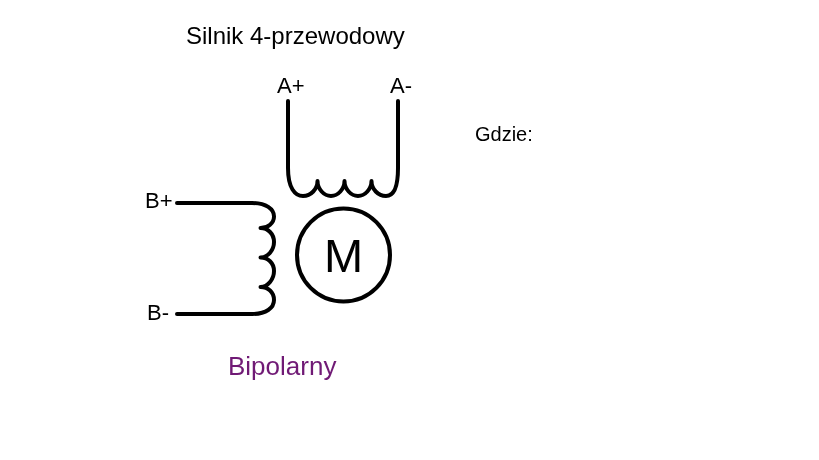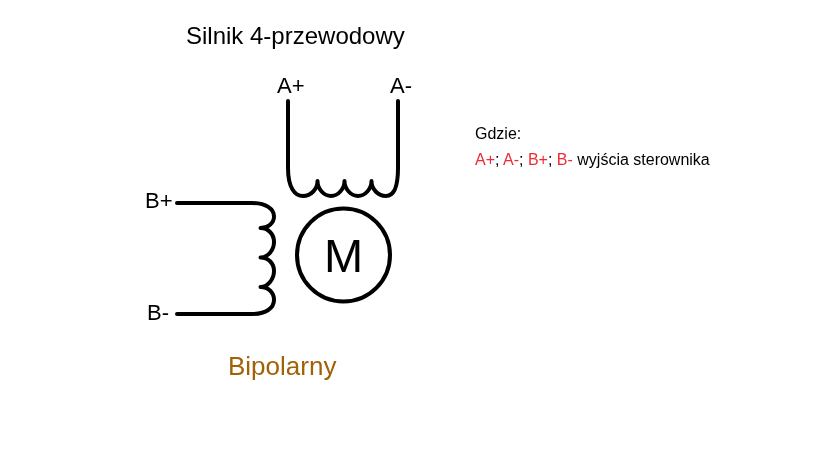--- a/index.html
+++ b/index.html
@@ -56,28 +56,28 @@
     justify-content: center;
     font-size: 47px;
     font-weight: 400;
     color: #000000;
   }
   .type-label {
     position: absolute;
     left: 228px; top: 352px;
     font-size: 26px;
     line-height: 1.1;
-    color: #a16207;
+    color: #701a75;
     white-space: nowrap;
     text-align: center;
   }
   .legend {
     position: absolute;
     left: 475px; top: 121px;
-    font-size: 16px;
+    font-size: 20px;
     line-height: 26px;
     color: #000000;
   }
   .legend .line { white-space: nowrap; }
   .legend .term { color: #ee2a33; }
 </style>
 </head>
 <body>
 
 <div class="canvas">
@@ -107,16 +107,15 @@
   <div class="terminal-label label-a-minus">A-</div>
   <div class="terminal-label label-b-plus">B+</div>
   <div class="terminal-label label-b-minus">B-</div>
 
   <div class="motor-m">M</div>
 
   <div class="type-label">Bipolarny</div>
 
   <div class="legend">
     <div class="line">Gdzie:</div>
-    <div class="line"><span class="term">A+</span><span>; </span><span class="term">A-</span><span>; </span><span class="term">B+</span><span>; </span><span class="term">B-</span><span> wyjścia sterownika</span></div>
   </div>
 
 </div>
 
 </body></html>

